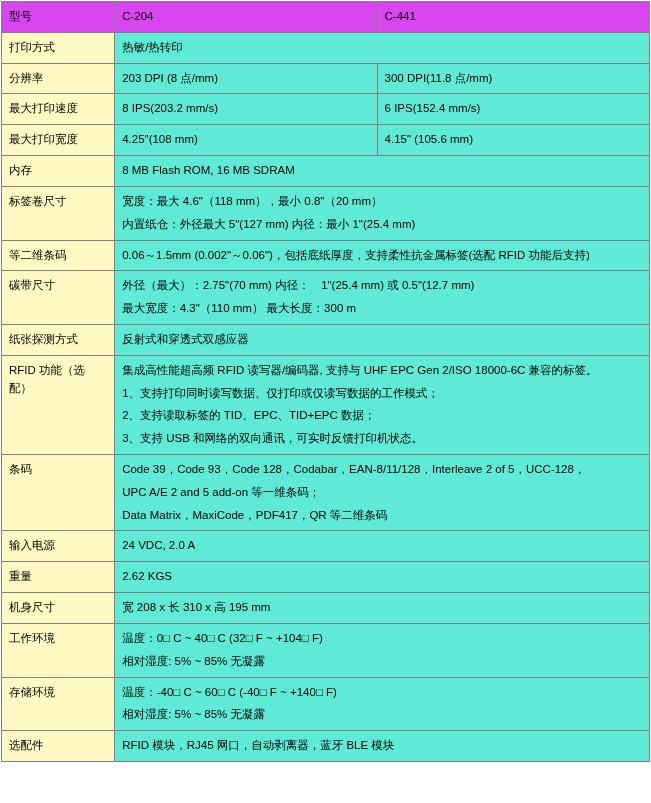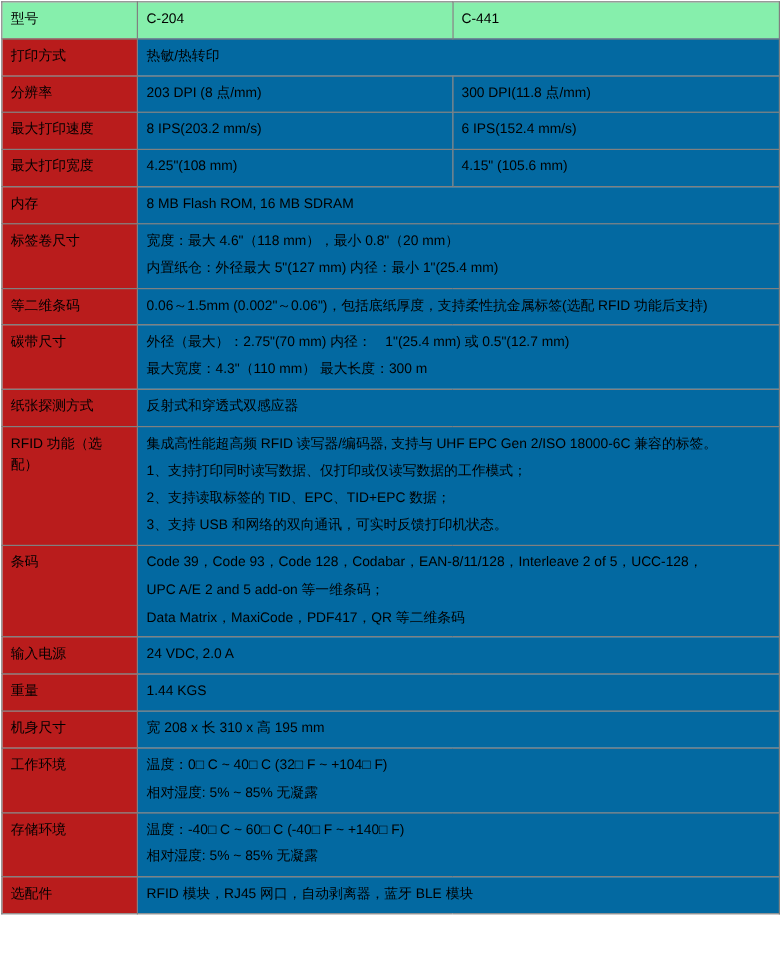--- a/index.html
+++ b/index.html
@@ -23,36 +23,36 @@
   table.spec td, table.spec th {
     border: 1px solid #808080;
     vertical-align: top;
     padding: 6px 7px 6px 7px;
     font-size: 11.5px;
     line-height: 1.55;
     font-weight: normal;
     text-align: left;
   }
   th.hdr-label, th.hdr-model {
-    background: #86efac;
+    background: #d946ef;
     text-align: center;
     font-weight: bold;
     font-size: 12.5px;
     padding-top: 12px;
     padding-bottom: 12px;
   }
   col.c-label { width: 113px; }
   col.c-a { width: 262px; }
   col.c-b { width: 272px; }
   td.label {
-    background: #b91c1c;
+    background: #fef9c3;
     font-size: 11.5px;
   }
   td.val {
-    background: #0369a1;
+    background: #5eead4;
   }
   .line { display: block; }
   .line + .line { margin-top: 5px; }
 </style>
 </head>
 <body>
 
 <table class="spec">
   <colgroup>
     <col class="c-label">
@@ -151,21 +151,21 @@
       </tr>
       <tr>
         <td class="label">输入电源</td>
         <td class="val" colspan="2">
           <span class="line">24 VDC, 2.0 A</span>
         </td>
       </tr>
       <tr>
         <td class="label">重量</td>
         <td class="val" colspan="2">
-          <span class="line">1.44 KGS</span>
+          <span class="line">2.62 KGS</span>
         </td>
       </tr>
       <tr>
         <td class="label">机身尺寸</td>
         <td class="val" colspan="2">
           <span class="line">宽 208 x 长 310 x 高 195 mm</span>
         </td>
       </tr>
       <tr>
         <td class="label">工作环境</td>

